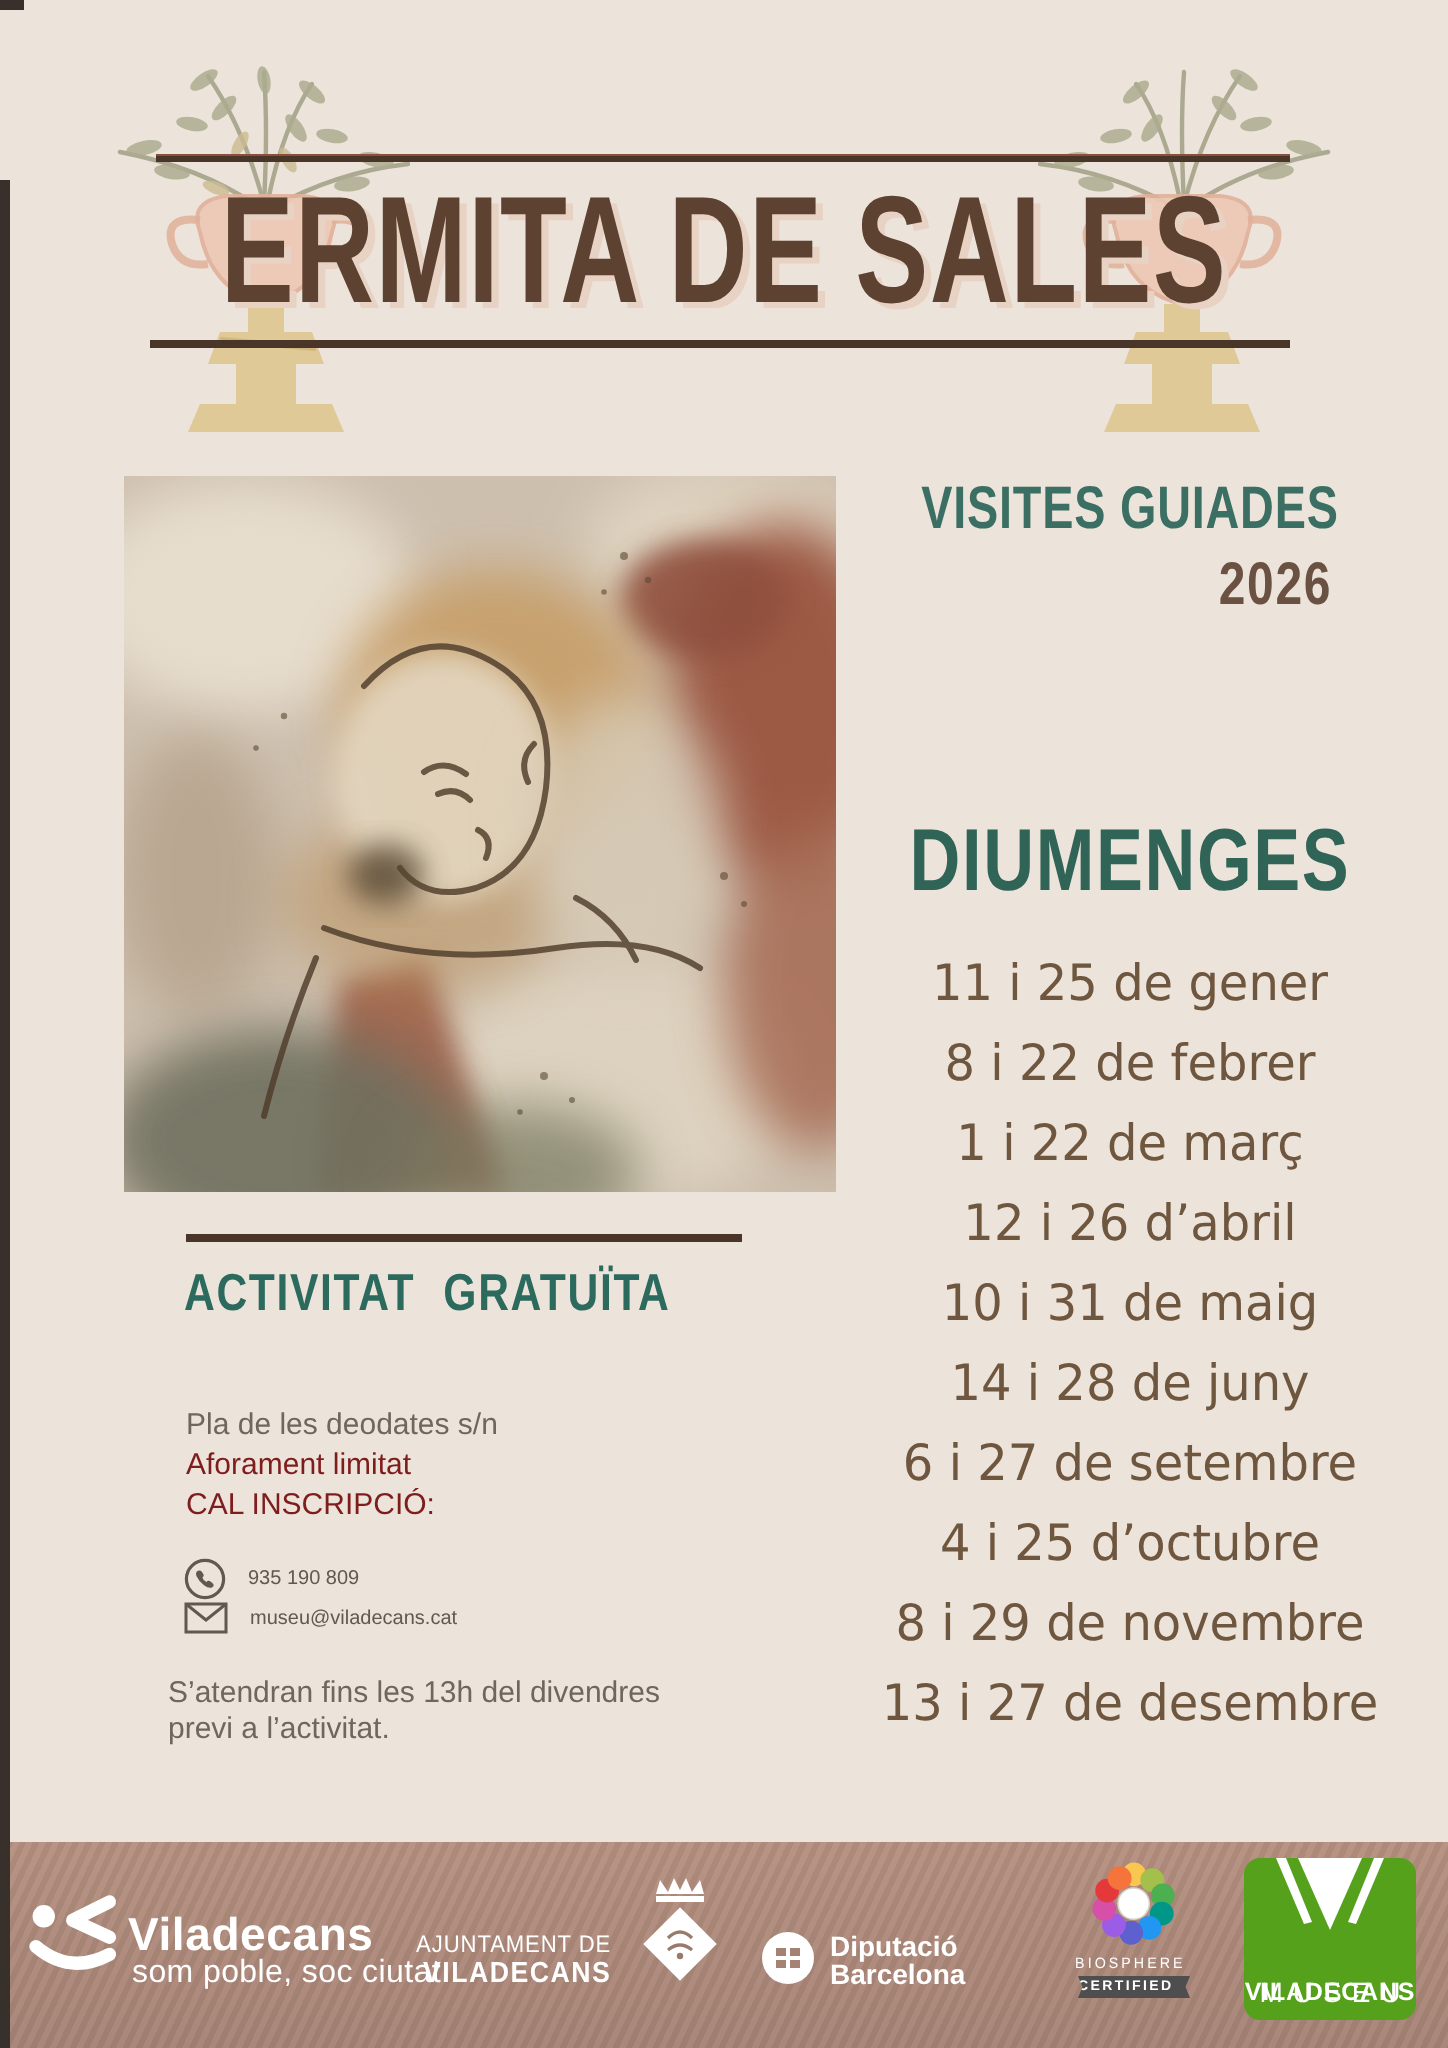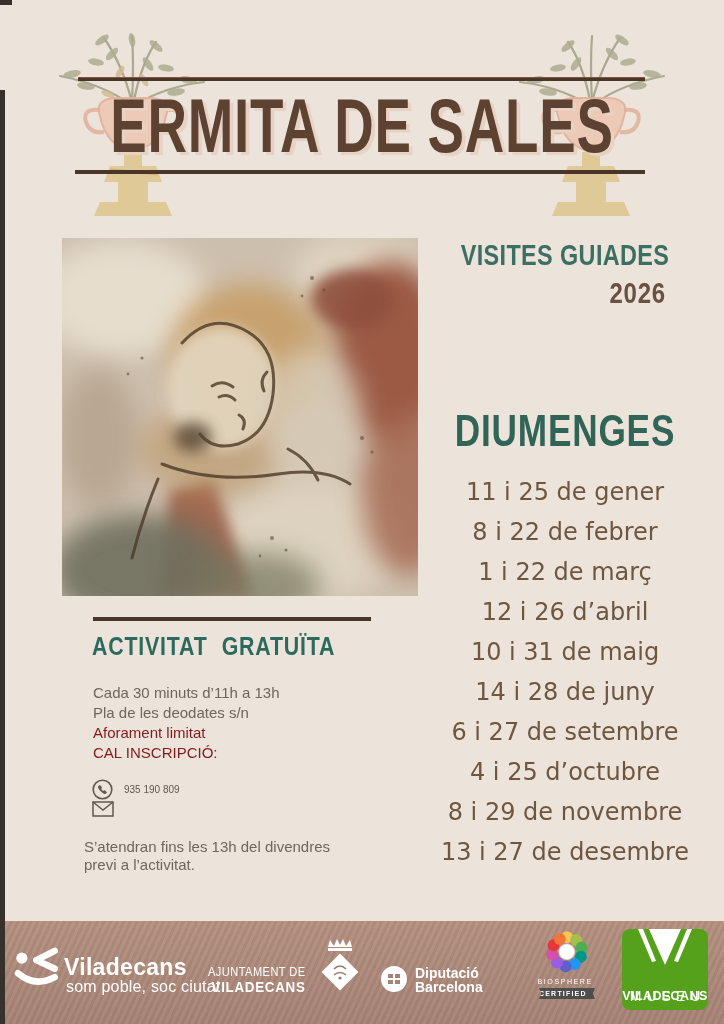--- a/index.html
+++ b/index.html
@@ -254,41 +254,41 @@
     <div class="date-row">10 i 31 de maig</div>
     <div class="date-row">14 i 28 de juny</div>
     <div class="date-row">6 i 27 de setembre</div>
     <div class="date-row">4 i 25 d’octubre</div>
     <div class="date-row">8 i 29 de novembre</div>
     <div class="date-row">13 i 27 de desembre</div>
   </div>
 
   <div class="divider"></div>
   <div class="activitat">ACTIVITAT GRATUÏTA</div>
-  <div class="detail d1">Cada 30 minuts d’11h a 13h</div>
   <div class="detail d2">Pla de les deodates s/n</div>
   <div class="detail strong d3">Aforament limitat</div>
   <div class="detail strong d4">CAL INSCRIPCIÓ:</div>
 
   <div class="contact-row c-phone">
     <span>
       <svg width="21" height="21" viewBox="0 0 21 21">
         <circle cx="10.5" cy="10.5" r="9.3" fill="none" stroke="#5f594f" stroke-width="1.6"></circle>
         <path d="M6.4 6.8 Q7.8 5.6 8.8 6.8 L9.8 8.2 Q10.2 9 9.2 9.8 Q9.6 11.4 11.2 12 Q12 11 12.9 11.5 L14.3 12.6 Q15.4 13.6 14.2 14.6 Q12.6 15.6 10 13.6 Q7.4 11.6 6.2 9 Q5.7 7.6 6.4 6.8 Z" fill="#5f594f"></path>
       </svg>
     </span>
     <span class="txt">935 190 809</span>
   </div>
   <div class="contact-row c-mail">
     <span>
       <svg width="22" height="16" viewBox="0 0 22 16">
         <rect x="1" y="1" width="20" height="14" fill="none" stroke="#5f594f" stroke-width="1.5"></rect>
         <path d="M1 1 L11 9 L21 1" fill="none" stroke="#5f594f" stroke-width="1.5"></path>
       </svg>
     </span>
+    <span class="txt">museu@viladecans.cat</span>
   </div>
 
   <div class="note">S’atendran fins les 13h del divendres previ a l’activitat.</div>
 
   <div class="footer">
     <div class="vila-icon">
       <svg viewBox="0 0 70 60" width="46" height="50">
         <circle cx="12" cy="15" r="8.5" fill="#fff"></circle>
         <path d="M62 4 L34 18 L62 31" fill="none" stroke="#fff" stroke-width="10" stroke-linecap="round" stroke-linejoin="round"></path>
         <path d="M6 38 Q32 60 62 44" fill="none" stroke="#fff" stroke-width="10" stroke-linecap="round"></path>

